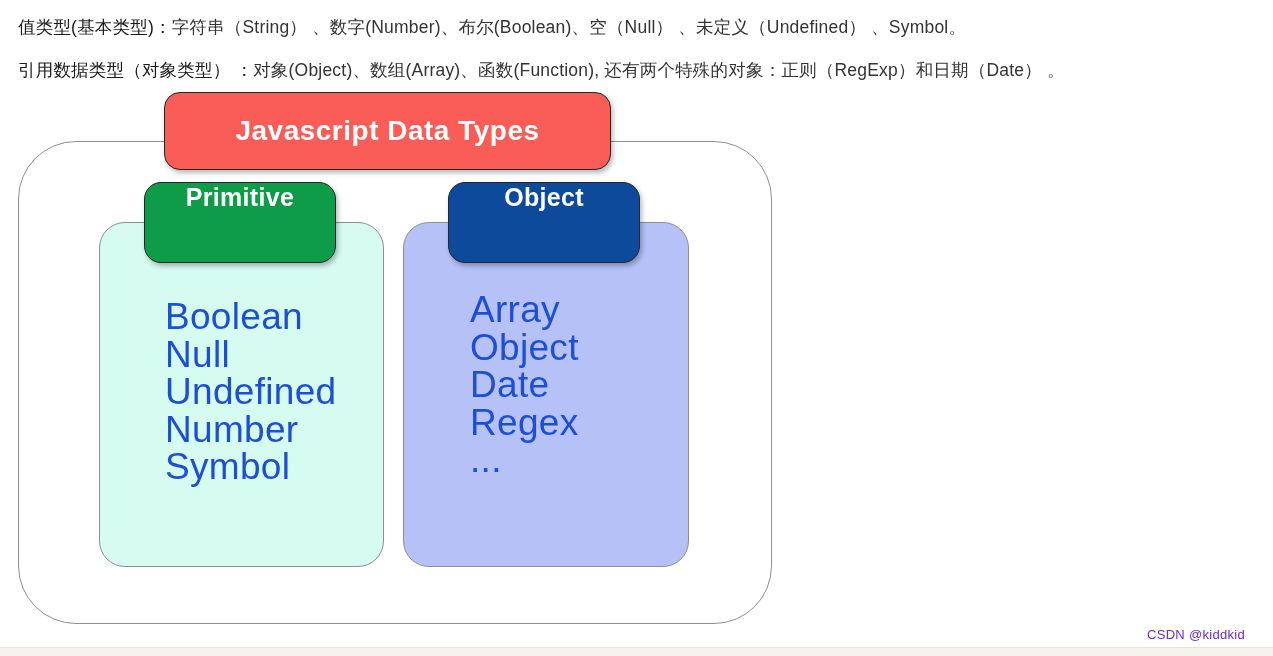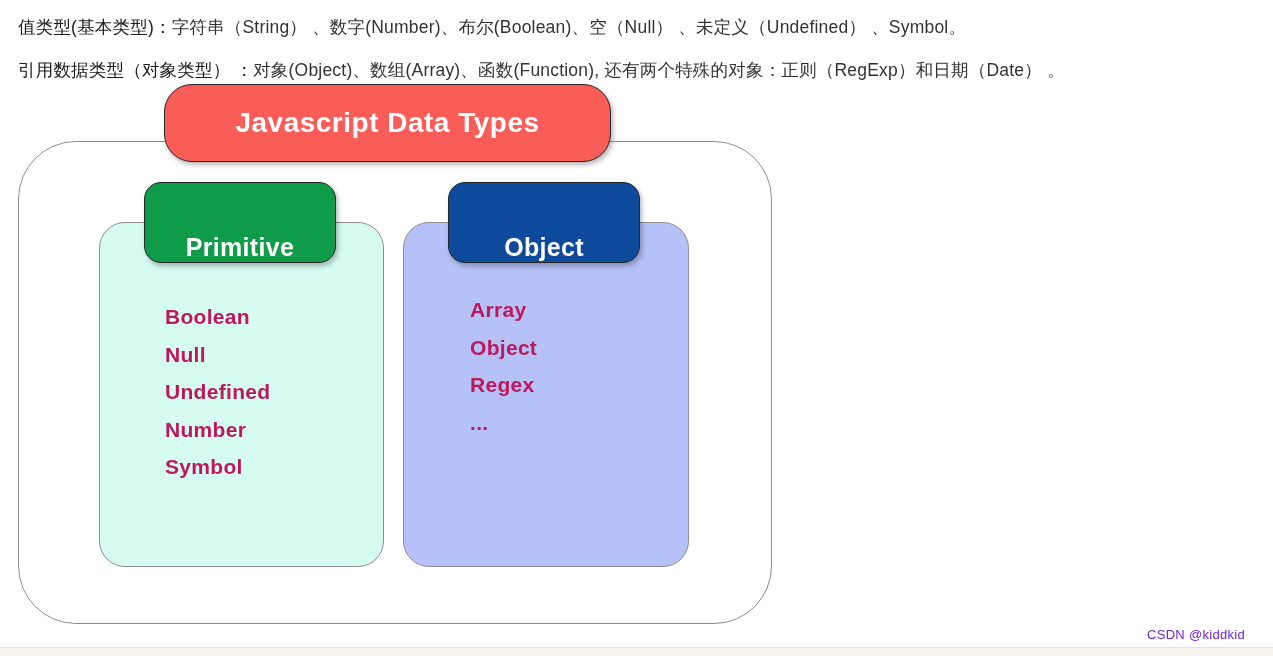--- a/index.html
+++ b/index.html
@@ -30,25 +30,25 @@
     position: absolute;
     left: 18px; top: 141px;
     width: 752px; height: 481px;
     border: 1px solid #8f8f8f;
     border-radius: 58px;
     background: transparent;
     z-index: 1;
   }
   .title-box {
     position: absolute;
-    left: 164px; top: 84px;
+    left: 164px; top: 92px;
     width: 445px; height: 76px;
     background: #fa5c58;
     border: 1.5px solid #26262b;
-    border-radius: 28px;
+    border-radius: 16px;
     box-shadow: 2px 3px 5px rgba(0,0,0,0.28);
     display: flex; align-items: center; justify-content: center;
     z-index: 4;
   }
   .title-box .title-text {
     color: #ffffff; font-weight: bold; font-size: 28px; letter-spacing: 0.5px;
   }
   .panel {
     position: absolute;
     top: 222px;
@@ -60,35 +60,35 @@
   .panel-primitive { left: 99px; width: 283px; background: #d6fbf0; }
   .panel-object    { left: 403px; width: 284px; background: #b5c1f7; }
 
   .header-box {
     position: absolute;
     top: 182px;
     width: 190px; height: 79px;
     border: 1.5px solid #26262b;
     border-radius: 17px;
     box-shadow: 2px 3px 5px rgba(0,0,0,0.28);
-    display: flex; align-items: flex-end; justify-content: center;
+    display: flex; align-items: flex-start; justify-content: center;
     z-index: 3;
   }
   .header-primitive { left: 144px; background: #0f9c49; }
   .header-object    { left: 448px; background: #0d4a9c; }
   .header-box .header-text {
     color: #ffffff; font-weight: bold; font-size: 25px; letter-spacing: 0.3px;
   }
 
   .type-list {
     position: absolute;
     z-index: 3;
-    color: #be185d;
-    font-weight: bold;
-    font-size: 21px;
+    color: #1d4ed8;
+    font-weight: normal;
+    font-size: 37px;
     line-height: 37.6px;
     letter-spacing: 0.3px;
   }
   .list-primitive { left: 165px; top: 298px; }
   .list-object    { left: 470px; top: 291px; }
 
   
   .watermark {
     position: absolute;
     right: 28px; top: 627px;
@@ -136,20 +136,21 @@
     <div>Boolean</div>
     <div>Null</div>
     <div>Undefined</div>
     <div>Number</div>
     <div>Symbol</div>
   </div>
 
   <div class="type-list list-object">
     <div>Array</div>
     <div>Object</div>
+    <div>Date</div>
     <div>Regex</div>
     <div>...</div>
   </div>
 
   <div class="watermark">CSDN @kiddkid</div>
   <div class="bottom-strip"></div>
 
 </div>
 
 </body></html>

